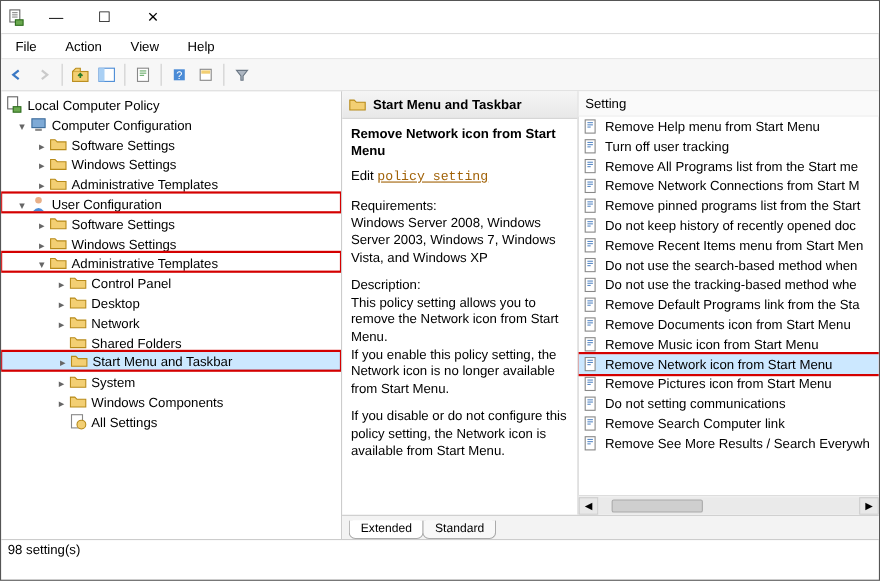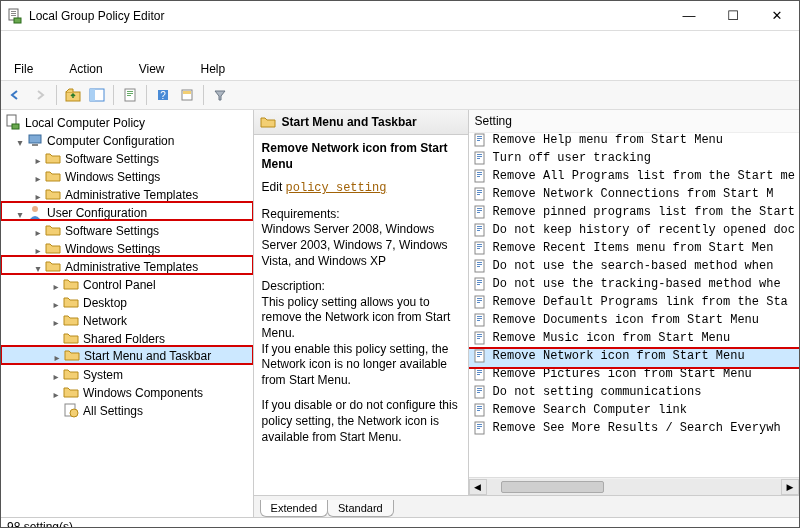--- a/index.html
+++ b/index.html
@@ -23,21 +23,21 @@
   background: #fff;
 }
 .titlebar .icon { width: 16px; height: 16px; margin: 0 6px; }
 .titlebar .title { flex: 1; font-size: 12px; }
 .titlebar .winbtns { display: flex; }
 .titlebar .winbtn {
   width: 44px; height: 30px;
   display: flex; align-items: center; justify-content: center;
   font-family: sans-serif; font-size: 13px;
 }
-.menubar { display: flex; gap: 16px; padding: 2px 3px; border-bottom: 1px solid #ddd; margin-top: 27px; }
+.menubar { display: flex; gap: 6px; padding: 2px 3px; border-bottom: 1px solid #ddd; }
 .menubar .item { padding: 2px 10px; cursor: default; }
 .toolbar { display: flex; align-items: center; gap: 2px; padding: 3px 4px; border-bottom: 1px solid #ddd; background: #f7f7f7;}
 .toolbar .tbtn {
   width: 22px; height: 22px;
   display: flex; align-items: center; justify-content: center;
   border: 1px solid transparent; border-radius: 2px;
 }
 .toolbar .sep { width: 1px; height: 20px; background: #ccc; margin: 0 3px;}
 .panes { display: flex; height: 407px; }
 .tree-pane {
@@ -67,21 +67,21 @@
 .detail-body { padding: 6px 8px; font-size: 12px; line-height: 1.3; }
 .detail-body .dtitle { font-weight: 600; margin-bottom: 8px; }
 .detail-body a { color: #a16207; text-decoration: underline; font-family: Liberation Mono, monospace; }
 .list-pane { flex: 1; display: flex; flex-direction: column; position: relative;}
 .list-header {
   display: flex; align-items: flex-start; padding: 4px 6px;
   border-bottom: 1px solid #eee; background: #fafafa;
 }
 .list-body { flex: 1; overflow-x: auto; overflow-y: auto; }
 .row {
-  display: flex; align-items: flex-start; height: 18px; padding: 0 4px; white-space: nowrap; font-family: Liberation Mono, monospace;
+  display: flex; align-items: center; height: 18px; padding: 0 4px; white-space: nowrap;
 }
 .row .pi { width: 14px; height: 14px; margin-right: 6px; }
 .row.sel { background: #cce8ff; }
 .tabbar {
   display: flex; align-items: flex-end; padding-left: 6px; gap: 0;
   border-top: 1px solid #ccc; background: #f3f3f3; height: 22px;
 }
 .tab {
   padding: 2px 10px; border: 1px solid #aaa; border-top: none;
   border-bottom-left-radius: 6px; border-bottom-right-radius: 6px;
@@ -105,21 +105,20 @@
 <div class="titlebar">
   <span class="icon">
     <svg viewBox="0 0 16 16">
         <rect x="2" y="1" width="9" height="11" fill="#fff" stroke="#666"></rect>
         <rect x="4" y="3" width="5" height="1" fill="#888"></rect>
         <rect x="4" y="5" width="5" height="1" fill="#888"></rect>
         <rect x="4" y="7" width="5" height="1" fill="#888"></rect>
         <rect x="7" y="10" width="7" height="5" fill="#6aa84f" stroke="#2b6b1a"></rect>
       </svg>
   </span>
-  <span class="title">Local Group Policy Editor</span>
   <div class="winbtns">
     <div class="winbtn">—</div>
     <div class="winbtn">☐</div>
     <div class="winbtn">✕</div>
   </div>
 </div>
 
 <div class="menubar">
   <div class="item">File</div>
   <div class="item">Action</div>

